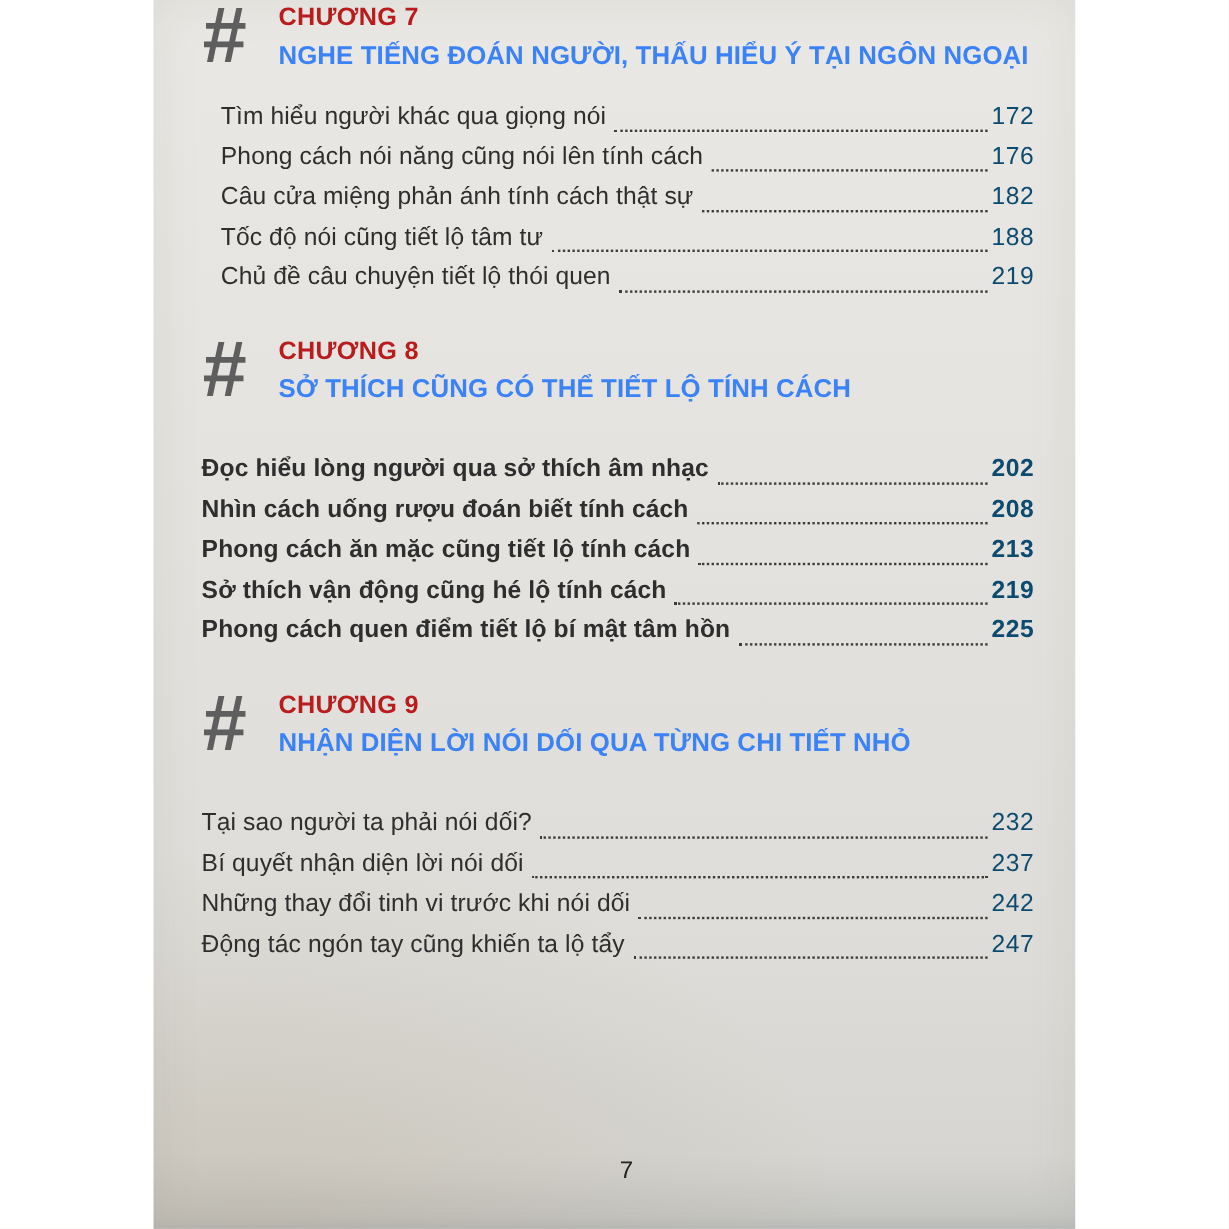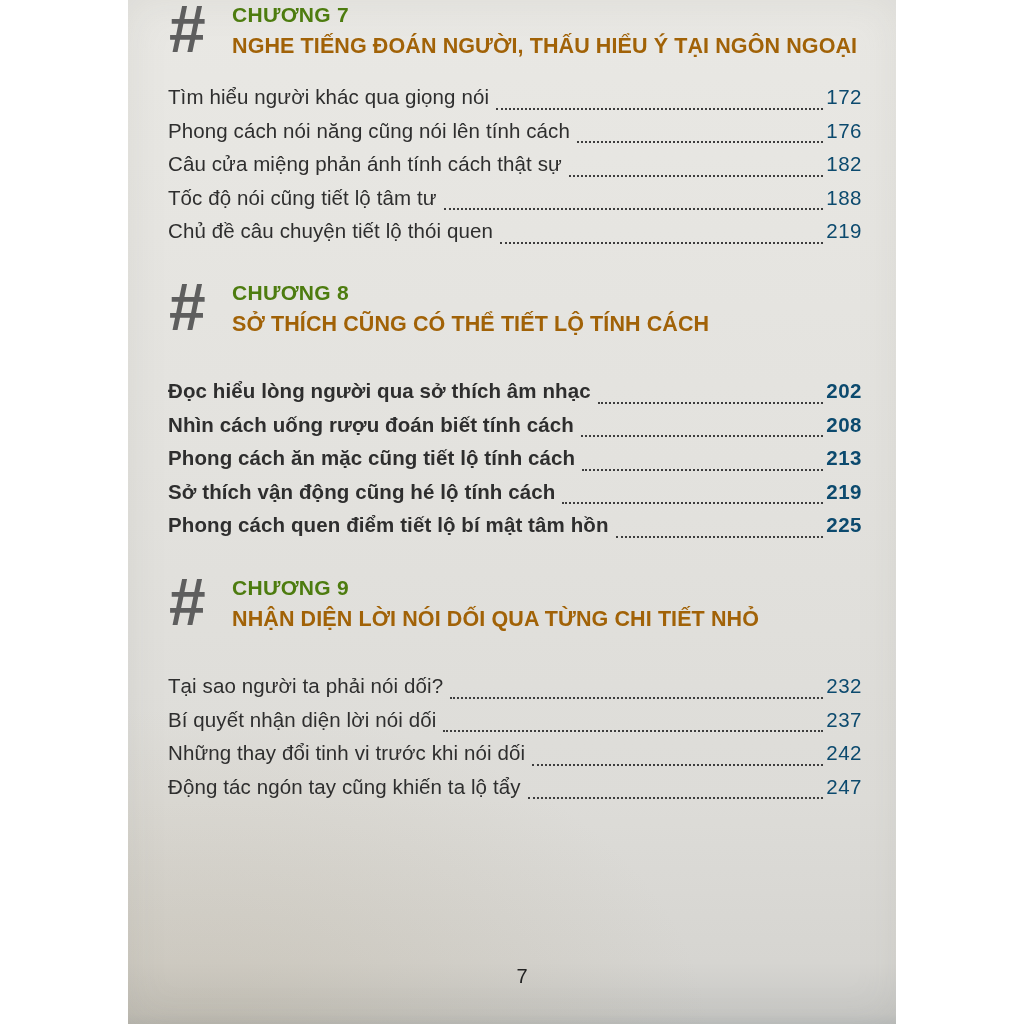--- a/index.html
+++ b/index.html
@@ -34,24 +34,24 @@
     font-style:italic;
     color:#5e5e5e;
     line-height:56px;
     width:64px;
     flex:0 0 64px;
     letter-spacing:-2px;
     transform:translateY(-1px);
   }
   .chapter-text{padding-top:1px;}
   .chapter-label{
-    font-size:21px;font-weight:bold;color:#4d7c0f;letter-spacing:0.3px;line-height:24px;
+    font-size:21px;font-weight:bold;color:#b91c1c;letter-spacing:0.3px;line-height:24px;
   }
   .chapter-title{
-    font-size:21.5px;font-weight:bold;color:#a16207;letter-spacing:0.1px;line-height:26px;margin-top:6px;
+    font-size:21.5px;font-weight:bold;color:#3b82f6;letter-spacing:0.1px;line-height:26px;margin-top:6px;
     white-space:nowrap;
   }
 
   
   .toc-list{display:block;}
   .toc-row{
     display:flex;align-items:baseline;height:33.5px;
     font-size:20.5px;color:#2e2e2e;
   }
   .entry-title{white-space:nowrap;letter-spacing:0.1px;}
@@ -76,21 +76,21 @@
 <div class="content">
 
   <div class="abs chapter-header" style="top:2px;">
     <div class="hash">#</div>
     <div class="chapter-text">
       <div class="chapter-label">CHƯƠNG 7</div>
       <div class="chapter-title">NGHE TIẾNG ĐOÁN NGƯỜI, THẤU HIỂU Ý TẠI NGÔN NGOẠI</div>
     </div>
   </div>
 
-  <div class="abs toc-list" style="top:85px;">
+  <div class="abs toc-list" style="top:85px;margin-left:16px;">
     <div class="toc-row">
       <span class="entry-title">Tìm hiểu người khác qua giọng nói</span>
       <span class="leader"></span>
       <span class="entry-page">172</span>
     </div>
     <div class="toc-row">
       <span class="entry-title">Phong cách nói năng cũng nói lên tính cách</span>
       <span class="leader"></span>
       <span class="entry-page">176</span>
     </div>

